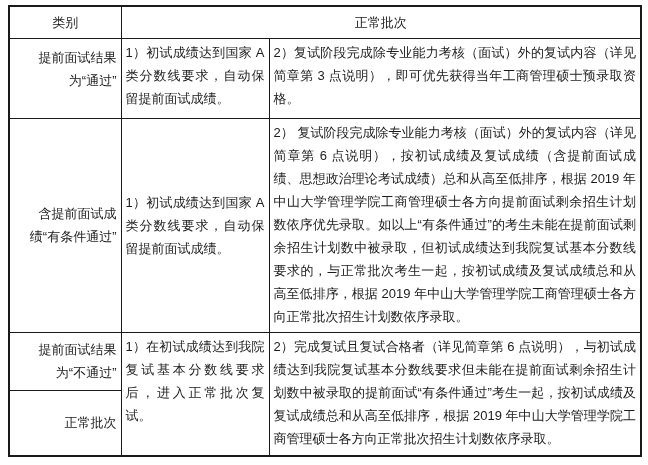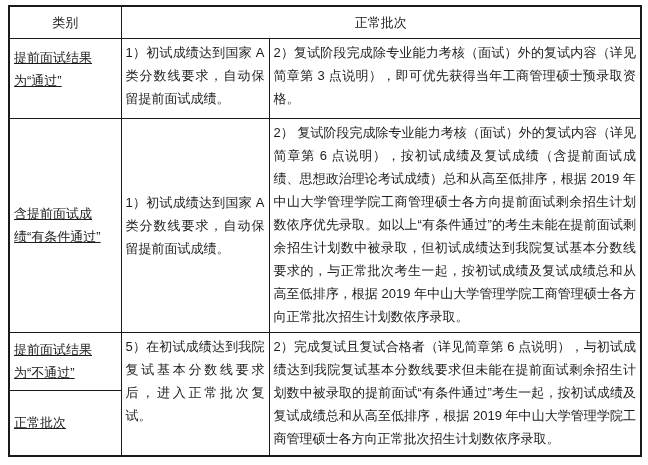--- a/index.html
+++ b/index.html
@@ -44,24 +44,23 @@
   tr.h-row2   { height: 214px; }
   tr.h-row3a  { height: 58px; padding-left: 31px; }
   tr.h-row3b  { height: 66px; }
 
   td.header-cell {
     text-align: center;
     vertical-align: middle;
     font-size: 13px;
   }
   td.cat-cell {
-    text-align: left;
+    text-align: right;
     vertical-align: middle;
     padding: 4px 6px;
-    text-decoration: underline;
   }
   td.cat-cell.va-top { vertical-align: top; padding-top: 7px; }
   td.method-cell {
     text-align: justify;
     vertical-align: top;
     padding: 3px 4px 2px 4px;
   }
   td.method-cell.va-mid { vertical-align: middle; }
 </style>
 </head>
@@ -87,21 +86,21 @@
       </tr>
 
       <tr class="h-row2">
         <td class="cat-cell">含提前面试成绩“有条件通过”</td>
         <td class="method-cell va-mid">1）初试成绩达到国家 A 类分数线要求，自动保留提前面试成绩。</td>
         <td class="method-cell">2） 复试阶段完成除专业能力考核（面试）外的复试内容（详见简章第 6 点说明），按初试成绩及复试成绩（含提前面试成绩、思想政治理论考试成绩）总和从高至低排序，根据 2019 年中山大学管理学院工商管理硕士各方向提前面试剩余招生计划数依序优先录取。如以上“有条件通过”的考生未能在提前面试剩余招生计划数中被录取，但初试成绩达到我院复试基本分数线要求的，与正常批次考生一起，按初试成绩及复试成绩总和从高至低排序，根据 2019 年中山大学管理学院工商管理硕士各方向正常批次招生计划数依序录取。</td>
       </tr>
 
       <tr class="h-row3a">
         <td class="cat-cell">提前面试结果为“不通过”</td>
-        <td class="method-cell" rowspan="2">5）在初试成绩达到我院复试基本分数线要求后，进入正常批次复试。</td>
+        <td class="method-cell" rowspan="2">1）在初试成绩达到我院复试基本分数线要求后，进入正常批次复试。</td>
         <td class="method-cell" rowspan="2">2）完成复试且复试合格者（详见简章第 6 点说明），与初试成绩达到我院复试基本分数线要求但未能在提前面试剩余招生计划数中被录取的提前面试“有条件通过”考生一起，按初试成绩及复试成绩总和从高至低排序，根据 2019 年中山大学管理学院工商管理硕士各方向正常批次招生计划数依序录取。</td>
       </tr>
 
       <tr class="h-row3b">
         <td class="cat-cell">正常批次</td>
       </tr>
     </tbody>
   </table>
 </div>
 

